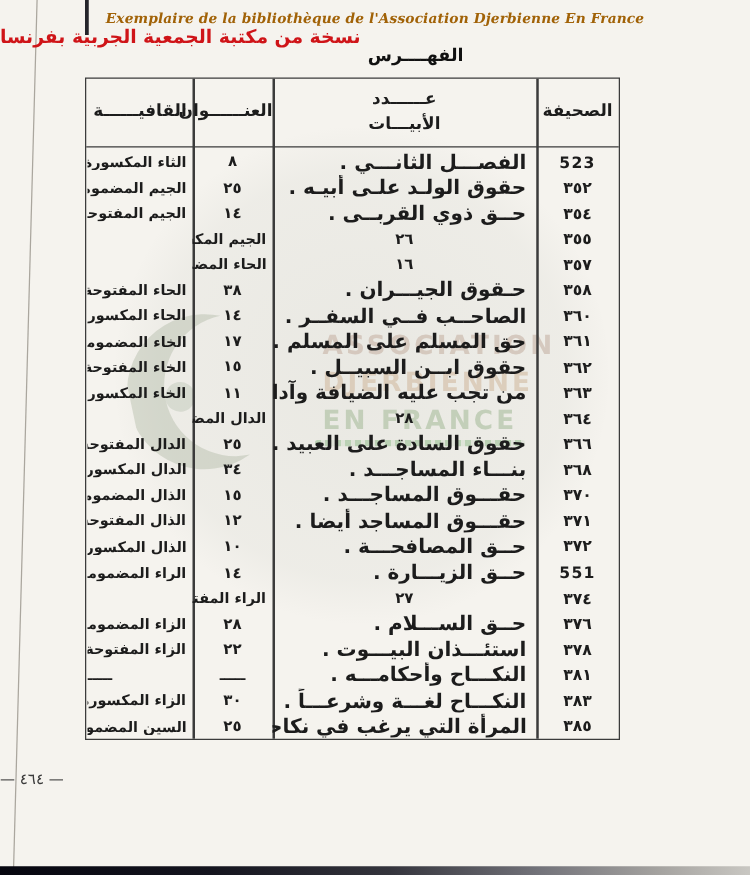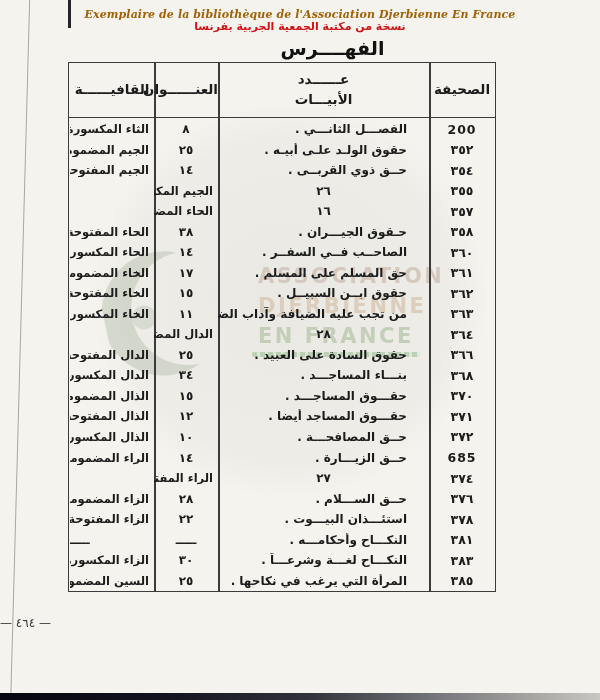--- a/index.html
+++ b/index.html
@@ -23,38 +23,38 @@
     font-weight:800;font-size:21px;letter-spacing:2.5px;line-height:1;white-space:nowrap;}
   .wm-l1{top:266px;color:rgba(206,191,180,0.78);}
   .wm-l2{top:296px;color:rgba(214,194,172,0.72);}
   .wm-l3{top:326px;color:rgba(183,198,173,0.78);}
   .wm-tagline{position:absolute;left:252px;top:352px;width:168px;height:5px;border-radius:2px;
     background:repeating-linear-gradient(90deg,rgba(138,184,132,0.5) 0 5px,rgba(138,184,132,0.12) 5px 8px);}
   
   .french-line{position:absolute;top:8px;left:0;right:0;text-align:center;
     font-family:"DejaVu Serif",serif;font-style:italic;font-weight:700;
     font-size:11px;color:#a16207;letter-spacing:0.1px;}
-  .arabic-stamp{position:absolute;top:20px;left:0;right:0;text-align:center;direction:rtl;
-    font-weight:700;font-size:11px;color:#cf1418;}
+  .arabic-stamp{position:absolute;top:20px;left:0;right:0;text-align:left;direction:rtl;
+    font-weight:700;font-size:15px;color:#cf1418;}
   .fihris{position:absolute;top:37px;left:166px;width:333px;text-align:center;direction:rtl;
-    font-weight:700;font-size:19px;color:#111;}
+    font-weight:700;font-size:14px;color:#111;}
   
   .idx-table{position:absolute;left:68px;top:62px;width:428px;height:530px;
     border:1.6px solid #3b3b3b;box-sizing:border-box;background:transparent;}
   .vline{position:absolute;top:0;bottom:0;width:1.6px;background:#3b3b3b;}
   .vl-1{left:85px;}  .vl-2{left:149px;}  .vl-3{left:360px;}
   .thead{position:absolute;top:0;left:0;right:0;height:54px;
     display:grid;grid-template-columns:66px 211px 64px 84px;direction:rtl;
     align-items:center;border-bottom:1.6px solid #3b3b3b;font-weight:700;font-size:13.5px;}
   .th{text-align:center;direction:rtl;line-height:1.45;}
   .tbody{position:absolute;top:56px;left:0;right:0;bottom:0;display:flex;flex-direction:column;}
   .trow{flex:1;display:grid;grid-template-columns:66px 211px 64px 84px;direction:rtl;
     align-items:center;font-weight:700;}
   .c-page{text-align:center;font-size:12.5px;letter-spacing:1px;}
-  .c-title{text-align:right;padding-right:22px;font-size:12px;white-space:nowrap;overflow:hidden;}
+  .c-title{text-align:right;padding-right:8px;font-size:16px;white-space:nowrap;overflow:hidden;}
   .c-verses{text-align:center;font-size:12px;}
   .c-rhyme{text-align:left;padding-right:5px;font-size:11.5px;white-space:nowrap;overflow:hidden;}
   
   .folio{position:absolute;top:616px;left:0;right:0;text-align:left;direction:rtl;
     font-size:12px;letter-spacing:3px;color:#3a3a3a;}
 </style>
 </head>
 <body>
 
 <div class="page">
@@ -91,21 +91,21 @@
         <div>عــــــدد</div>
         <div>الأبيـــات</div>
       </div>
       <div class="th">العنــــــوان</div>
       <div class="th">القافيــــــة</div>
     </div>
 
     <div class="tbody">
 
     <div class="trow">
-        <div class="c-page">200</div>
+        <div class="c-page">523</div>
         <div class="c-title">الفصـــل الثانـــي .</div>
         <div class="c-verses">٨</div>
         <div class="c-rhyme">الثاء المكسورة</div>
       </div>
         <div class="trow">
         <div class="c-page">٣٥٢</div>
         <div class="c-title">حقوق الولـد علـى أبيـه .</div>
         <div class="c-verses">٢٥</div>
         <div class="c-rhyme">الجيم المضمومة</div>
       </div>
@@ -184,21 +184,21 @@
         <div class="c-verses">١٢</div>
         <div class="c-rhyme">الذال المفتوحة</div>
       </div>
         <div class="trow">
         <div class="c-page">٣٧٢</div>
         <div class="c-title">حــق المصافحـــة .</div>
         <div class="c-verses">١٠</div>
         <div class="c-rhyme">الذال المكسورة</div>
       </div>
         <div class="trow">
-        <div class="c-page">685</div>
+        <div class="c-page">551</div>
         <div class="c-title">حــق الزيـــارة .</div>
         <div class="c-verses">١٤</div>
         <div class="c-rhyme">الراء المضمومة</div>
       </div>
         <div class="trow">
         <div class="c-page">٣٧٤</div>
         <div class="c-verses">٢٧</div>
         <div class="c-rhyme">الراء المفتوحة</div>
       </div>
         <div class="trow">

